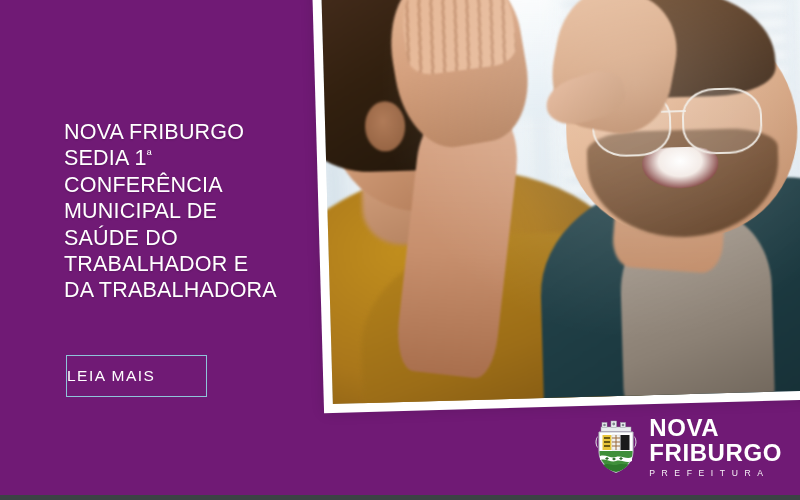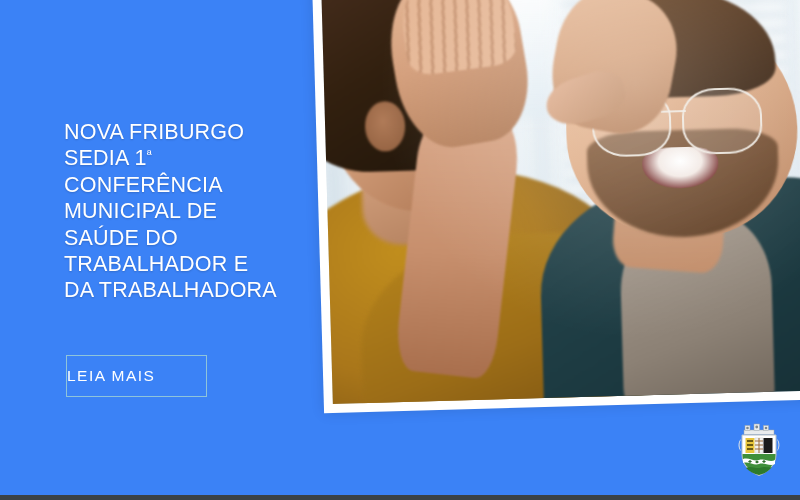--- a/index.html
+++ b/index.html
@@ -9,21 +9,21 @@
   }
   body {
     font-family: "Liberation Sans", sans-serif;
   }
 
   .banner {
     position: relative;
     width: 800px;
     height: 500px;
     overflow: hidden;
-    background: #3b82f6;
+    background: #701a75;
   }
 
   
   .bottom-strip {
     position: absolute;
     left: 0;
     bottom: 0;
     width: 800px;
     height: 5px;
     background: #3b4245;
@@ -442,16 +442,21 @@
 
       <path d="M13 64 H79 V67 C79 87 60 100 46 105 C32 100 13 87 13 67 Z" fill="#3f8f3a"></path>
       <path d="M14 74 C26 70 36 80 46 76 C56 72 68 82 78 76 L78 84 C68 90 56 80 46 84 C36 88 26 78 14 82 Z" fill="#ffffff"></path>
       <path d="M24 79 l4 -3 4 3 -4 3 z M38 80 l4 -3 4 3 -4 3 z M52 79 l4 -3 4 3 -4 3 z" fill="#2f6f2c"></path>
 
       <path d="M20 92 C30 86 40 95 50 91 C58 88 66 92 72 90 C66 98 56 104 46 106 C36 104 27 99 20 92 Z" fill="#2e7a2c"></path>
 
       <path d="M10 34 C3 40 4 54 10 58 C6 50 6 42 10 34 Z" fill="#dfe4e7"></path>
       <path d="M82 34 C89 40 88 54 82 58 C86 50 86 42 82 34 Z" fill="#dfe4e7"></path>
     </svg>
+    <div class="logo-words">
+      <span class="logo-l1">NOVA</span>
+      <span class="logo-l2">FRIBURGO</span>
+      <span class="logo-l3">PREFEITURA</span>
+    </div>
   </div>
 
   <div class="bottom-strip"></div>
 </div>
 
 </body></html>

